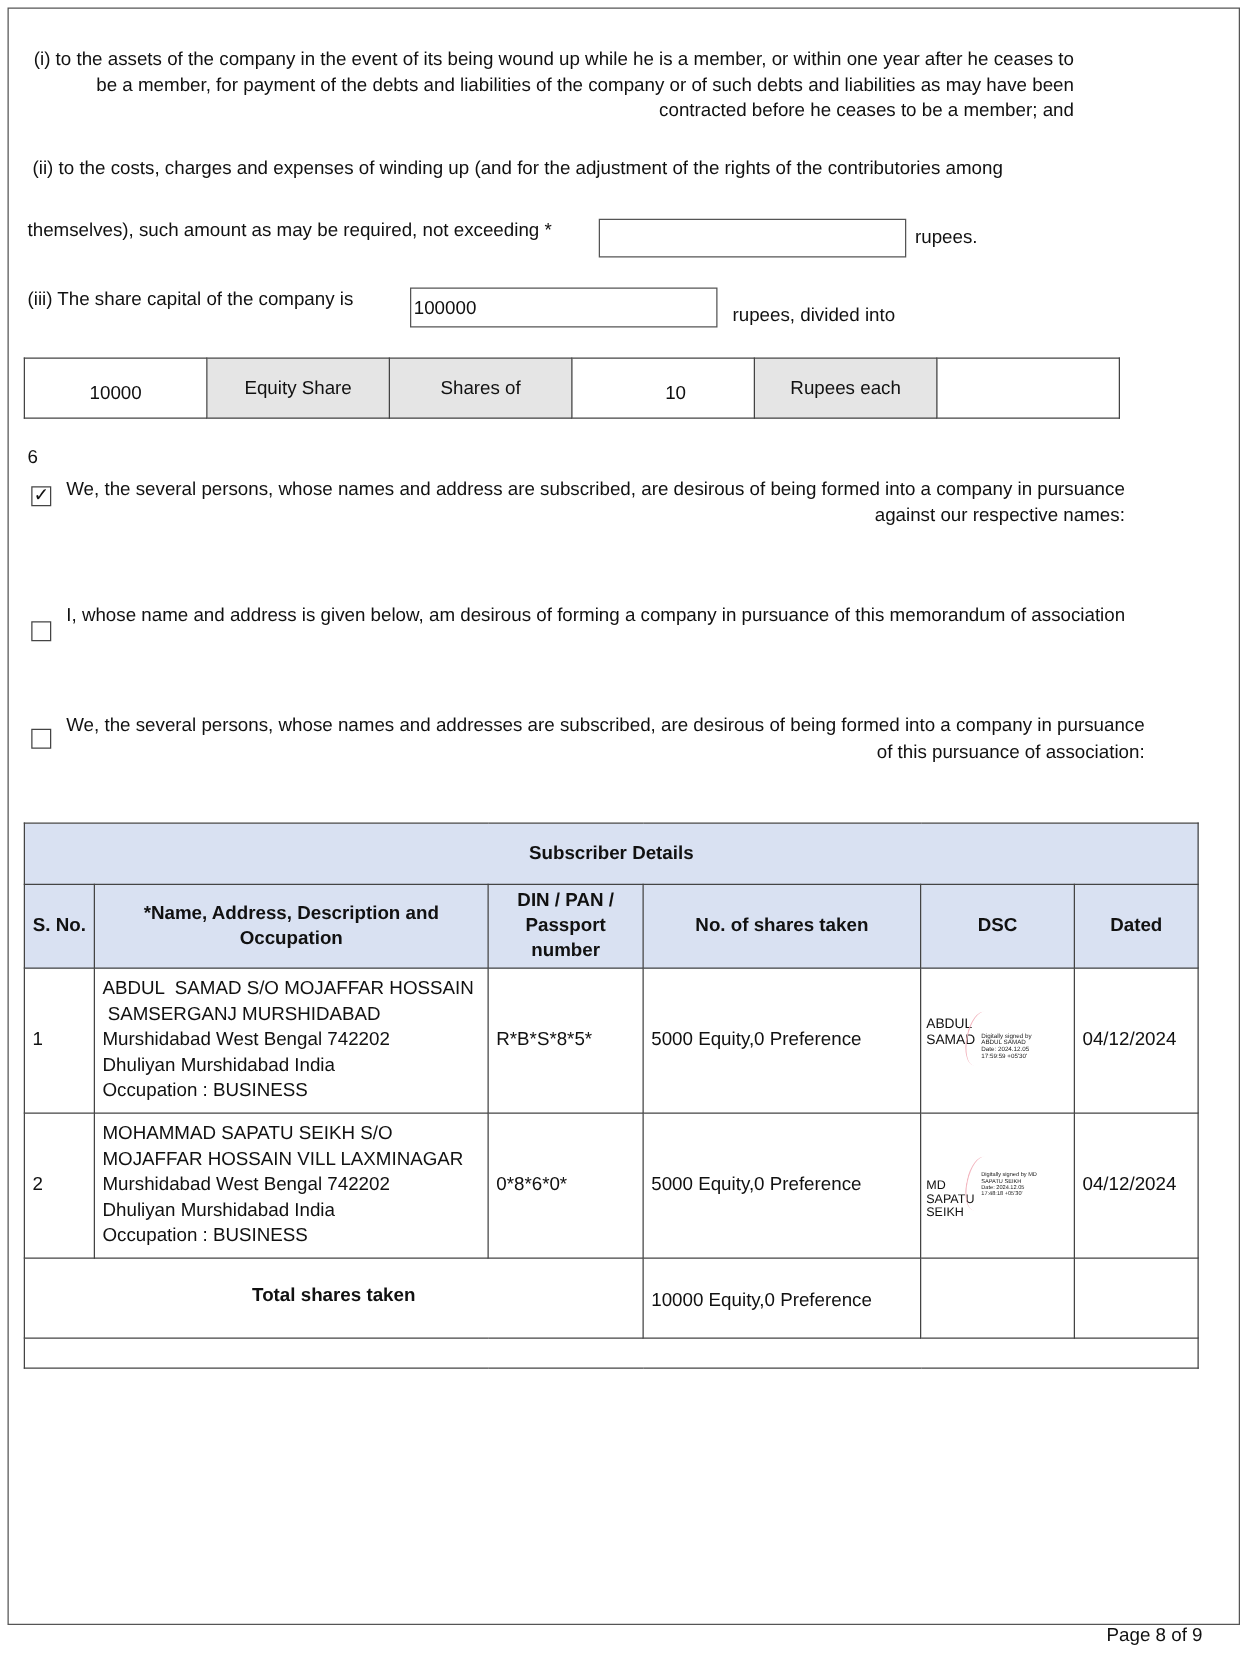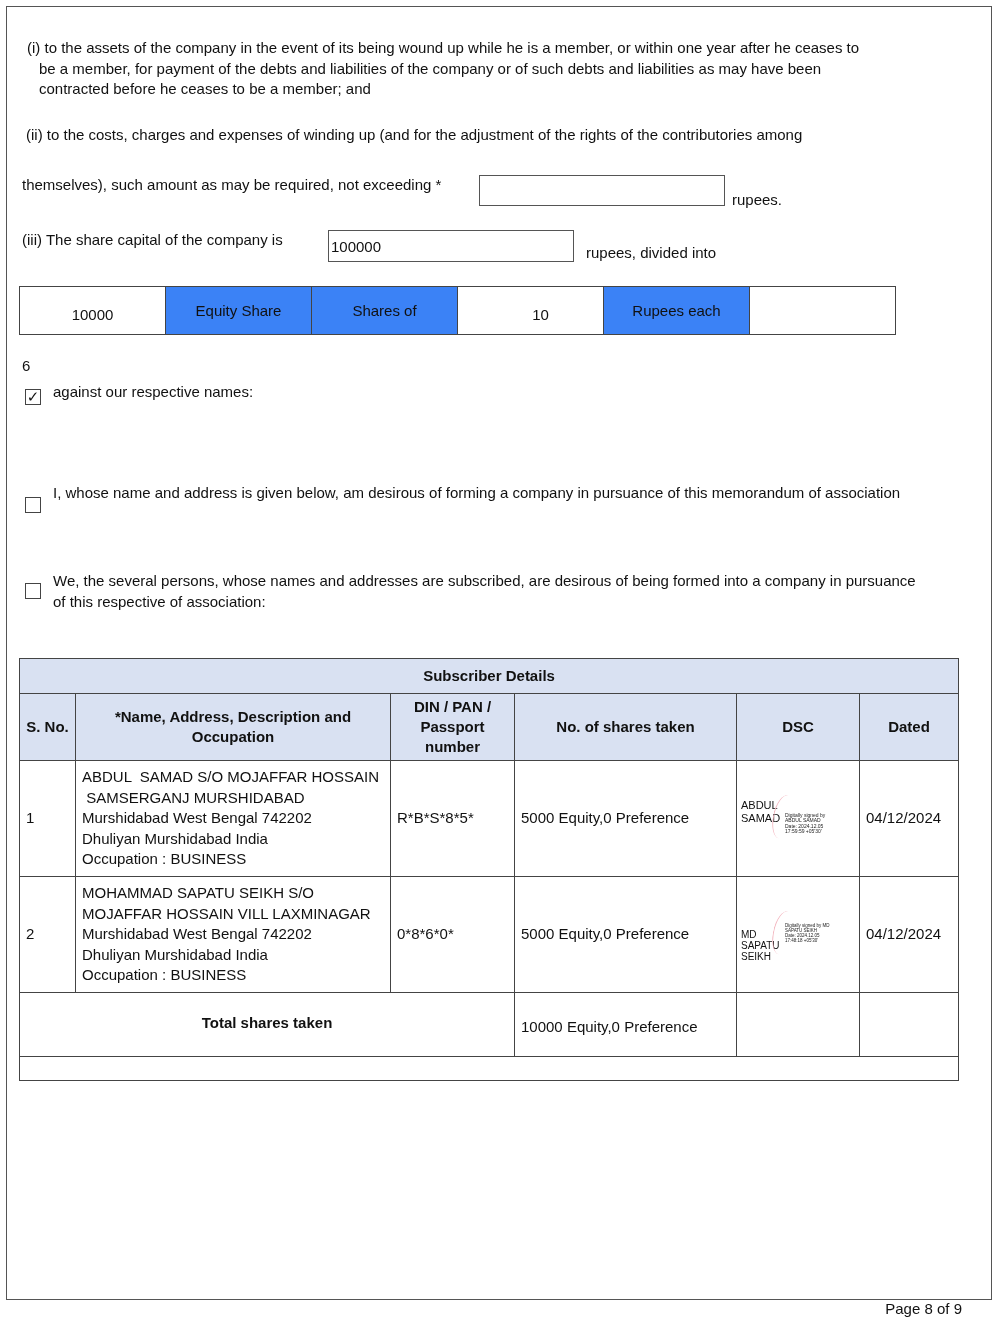--- a/index.html
+++ b/index.html
@@ -1,23 +1,23 @@
 <!DOCTYPE html>
 <html><head>
 <meta charset="utf-8">
 <style>
   html, body { margin:0; padding:0; background:#fff; }
   body { width:1000px; height:1324px; position:relative; font-family:"Liberation Sans", sans-serif; color:#111; font-size:15px; overflow:hidden; }
   .frame { position:absolute; left:6px; top:6px; width:986px; height:1294px; border:1px solid #555; box-sizing:border-box; }
   .abs { position:absolute; }
-  .para { line-height:20.5px; }
+  .para { line-height:20.5px;text-align:right; }
   .input-box { position:absolute; border:1px solid #555; box-sizing:border-box; background:#fff; font-size:15px; padding:7px 2px 0 2px; }
   .shares-table { position:absolute; left:19px; top:286px; border-collapse:collapse; }
   .shares-table td { border:1px solid #444; width:145px; height:47px; text-align:center; font-size:15px; padding:0; }
-  .shares-table td.hl { background:#3b82f6; }
+  .shares-table td.hl { background:#e5e5e5; }
   .checkbox { position:absolute; width:16px; height:16px; border:1.3px solid #444; box-sizing:border-box; background:#fff; font-size:15px; line-height:14px; text-align:center; }
   .sub-table { position:absolute; left:19px; top:658px; width:939px; border-collapse:collapse; table-layout:fixed; }
   .sub-table td, .sub-table th { border:1px solid #444; font-size:15px; padding:0 6px; box-sizing:border-box; }
   .sub-table th { background:#d9e1f2; font-weight:bold; text-align:center; line-height:20px; }
   .sub-table td { line-height:20.5px; vertical-align:middle; }
   .dsc { position:relative; height:60px; }
   .dsc .nm { position:absolute; left:4px; font-family:"Liberation Sans", sans-serif; font-size:11px; line-height:13px; color:#111; }
   .dsc .sig { position:absolute; left:48px; font-size:5px; line-height:5.5px; color:#222; }
   .dsc .swirl { position:absolute; left:36px; top:6px; width:20px; height:44px; border-left:1px solid #f3b7c0; border-radius:50% 0 0 50%; transform:rotate(12deg); }
   .page-num { position:absolute; right:38px; top:1300px; font-size:15px; }
@@ -29,21 +29,21 @@
 
 <div class="abs para" style="left:27px; top:38px;">
   <div>(i) to the assets of the company in the event of its being wound up while he is a member, or within one year after he ceases to</div>
   <div style="padding-left:12px;">be a member, for payment of the debts and liabilities of the company or of such debts and liabilities as may have been</div>
   <div style="padding-left:12px;">contracted before he ceases to be a member; and</div>
 </div>
 
 <div class="abs" style="left:26px; top:126px;">(ii) to the costs, charges and expenses of winding up (and for the adjustment of the rights of the contributories among</div>
 <div class="abs" style="left:22px; top:176px;">themselves), such amount as may be required, not exceeding *</div>
 <div class="input-box" style="left:479px; top:175px; width:246px; height:31px;"></div>
-<div class="abs" style="left:732px; top:191px;">rupees.</div>
+<div class="abs" style="left:732px; top:181px;">rupees.</div>
 
 <div class="abs" style="left:22px; top:231px;">(iii) The share capital of the company is</div>
 <div class="input-box" style="left:328px; top:230px; width:246px; height:32px;">100000</div>
 <div class="abs" style="left:586px; top:244px;">rupees, divided into</div>
 
 <table class="shares-table">
   <tbody>
       <tr>
     <td><span style="position:relative; top:4px;">10000</span></td>
     <td class="hl">Equity Share</td>
@@ -54,45 +54,46 @@
   </tr>
 </tbody>
   </table>
 
 <div class="abs" style="left:22px; top:357px;">6</div>
 
 <div class="checkbox" style="left:25px; top:389px;" aria-checked="true">
   <span>✓</span>
 </div>
 <div class="abs para" style="left:53px; top:382px;">
+  <div>We, the several persons, whose names and address are subscribed, are desirous of being formed into a company in pursuance</div>
   <div>against our respective names:</div>
 </div>
 
 <div class="checkbox" style="left:25px; top:497px;" aria-checked="false"></div>
 <div class="abs para" style="left:53px; top:483px;">
   <div>I, whose name and address is given below, am desirous of forming a company in pursuance of this memorandum of association</div>
 </div>
 
 <div class="checkbox" style="left:25px; top:583px;" aria-checked="false"></div>
 <div class="abs para" style="left:53px; top:571px;">
   <div>We, the several persons, whose names and addresses are subscribed, are desirous of being formed into a company in pursuance</div>
-  <div>of this respective of association:</div>
+  <div>of this pursuance of association:</div>
 </div>
 
 <table class="sub-table">
   <colgroup>
     <col style="width:56px">
       <col style="width:315px">
       <col style="width:124px">
       <col style="width:222px">
       <col style="width:123px">
       <col style="width:99px">
   </colgroup>
   <tbody>
-      <tr style="height:35px;">
+      <tr style="height:49px;">
     <th colspan="6">Subscriber Details</th>
   </tr>
   <tr style="height:67px;">
     <th style="padding:0 4px;">S. No.</th>
     <th>*Name, Address, Description and Occupation</th>
     <th>DIN / PAN / Passport number</th>
     <th>No. of shares taken</th>
     <th>DSC</th>
     <th>Dated</th>
   </tr>

